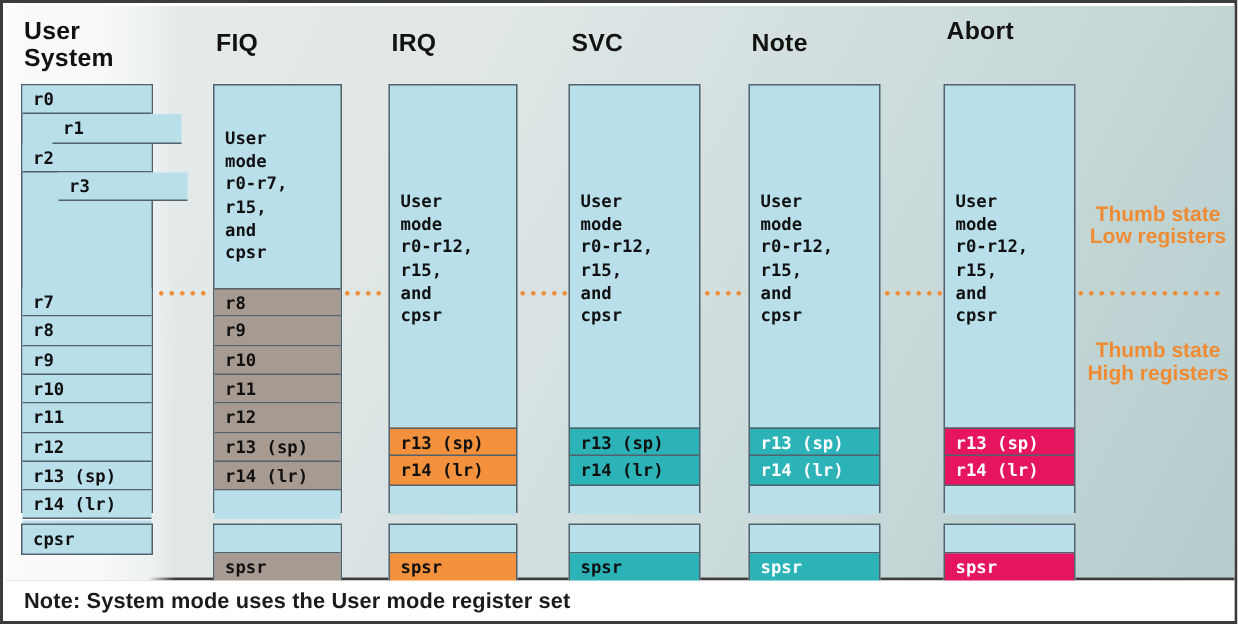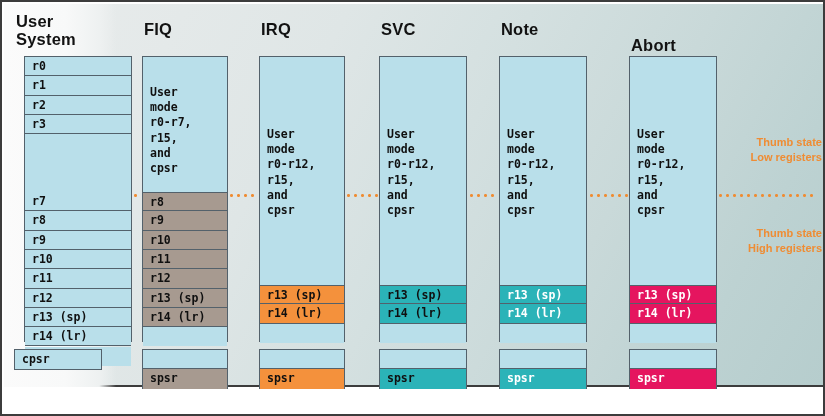--- a/index.html
+++ b/index.html
@@ -144,25 +144,25 @@
     color: #101010;
     line-height: 19.3px;
     padding-left: 7px;
     white-space: pre;
   }
   .psr-cell.top { border-bottom: 1.5px solid #53616b; background: #b9dfea; }
 
   
   .thumb-label {
     position: absolute;
-    font-size: 11px;
+    font-size: 14px;
     font-weight: bold;
     color: #ef8c33;
     line-height: 14.5px;
-    text-align: right;
+    text-align: center;
     white-space: pre-line;
   }
 
   
   .dots {
     position: absolute;
     height: 3px;
     background-image: radial-gradient(circle, #ef8c33 0 1.3px, rgba(0,0,0,0) 1.6px);
     background-size: 7px 3px;
     background-repeat: repeat-x;
@@ -184,25 +184,25 @@
     <div class="dots" style="left:713px; top:190px; width:100px;"></div>
 
     <div class="thumb-label" style="left:718px; top:131px; width:100px;">Thumb state
 Low  registers</div>
     <div class="thumb-label" style="left:718px; top:222px; width:100px;">Thumb state
 High registers</div>
 
     <div class="col-head" style="left:12px; top:8px;">User
 System</div>
 
-    <div class="stack" style="left:20px; top:52px; width:108px; height:286px;">
+    <div class="stack" style="left:10px; top:52px; width:88px; height:286px;">
       <div class="cell plain" style="top:0px;     width:100%; height:19.3px;">r0</div>
-      <div class="cell plain" style="top:19.3px;  width:100%; height:19.3px;">r1</div>
+      <div class="cell plain" style="top:19.3px;  width:100%; height:19.3px;margin-left:20px;">r1</div>
       <div class="cell plain" style="top:38.6px;  width:100%; height:19.3px;">r2</div>
-      <div class="cell plain" style="top:57.9px;  width:100%; height:19.3px;">r3</div>
+      <div class="cell plain" style="top:57.9px;  width:100%; height:19.3px;margin-left:24px;">r3</div>
       <div class="cell plain" style="top:135.1px; width:100%; height:19.3px;">r7</div>
       <div class="cell plain" style="top:154.4px; width:100%; height:19.3px;">r8</div>
       <div class="cell plain" style="top:173.7px; width:100%; height:19.3px;">r9</div>
       <div class="cell plain" style="top:193px;   width:100%; height:19.3px;">r10</div>
       <div class="cell plain" style="top:212.3px; width:100%; height:19.3px;">r11</div>
       <div class="cell plain" style="top:231.6px; width:100%; height:19.3px;">r12</div>
       <div class="cell plain" style="top:250.9px; width:100%; height:19.3px;">r13 (sp)</div>
       <div class="cell plain" style="top:270.2px; width:100%; height:19.3px;">r14 (lr)</div>
       <div class="cell plain last" style="top:289.5px; width:100%; height:19.3px;">r15 (pc)</div>
     </div>
@@ -285,35 +285,38 @@
       <div class="cell undef" style="top:228px; width:100%; height:19.3px; border-top:1.5px solid #53616b;">r13 (sp)</div>
       <div class="cell undef" style="top:247.3px; width:100%; height:19.3px;">r14 (lr)</div>
       <div class="cell blank last" style="top:266.6px; width:100%; height:19.3px;"></div>
     </div>
 
     <div class="psr" style="left:495px; top:345px; width:88px; height:40px;">
       <div class="psr-cell top" style="top:0px; width:100%; height:19.3px;"></div>
       <div class="psr-cell" style="top:19.3px; width:100%; height:19.3px; background:#2bb3b8; color:#ffffff;">spsr</div>
     </div>
 
-    <div class="col-head" style="left:627px; top:32px;text-align:right;">Abort</div>
+    <div class="col-head" style="left:627px; top:8px;text-align:right;">Abort</div>
 
     <div class="stack" style="left:625px; top:52px; width:88px; height:286px;">
       <div class="desc" style="top:70px; width:100%;">User
 mode
 r0-r12,
 r15,
 and
 cpsr</div>
       <div class="cell abort" style="top:228px; width:100%; height:19.3px; border-top:1.5px solid #53616b;">r13 (sp)</div>
       <div class="cell abort" style="top:247.3px; width:100%; height:19.3px;">r14 (lr)</div>
       <div class="cell blank last" style="top:266.6px; width:100%; height:19.3px;"></div>
     </div>
 
     <div class="psr" style="left:625px; top:345px; width:88px; height:40px;">
       <div class="psr-cell top" style="top:0px; width:100%; height:19.3px;"></div>
       <div class="psr-cell" style="top:19.3px; width:100%; height:19.3px; background:#e5155f; color:#ffffff;">spsr</div>
     </div>
 
   </div>
 
+  <div class="footer">
+    <div class="footer-note">Note: System mode uses the User mode register set</div>
+  </div>
 
 </div>
 
 </body></html>

